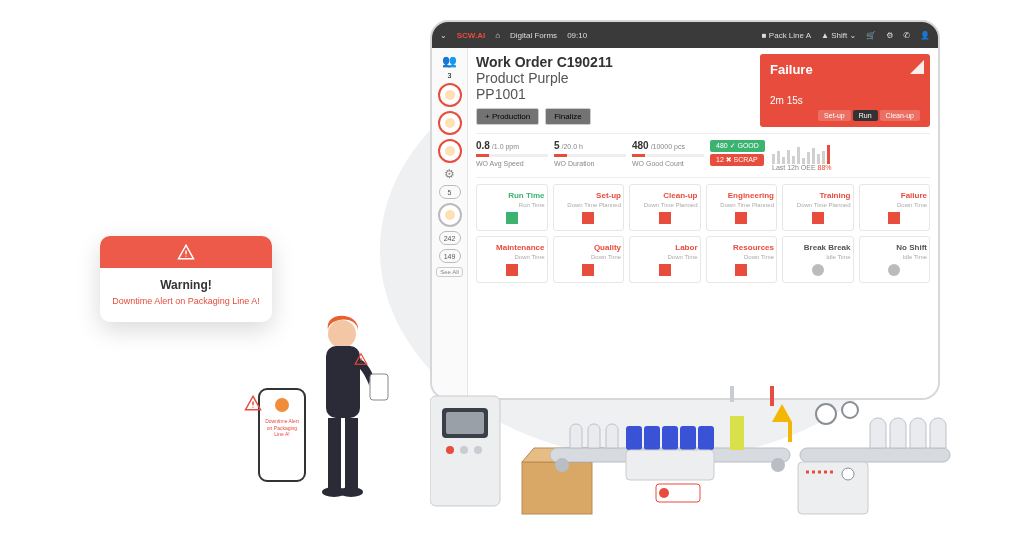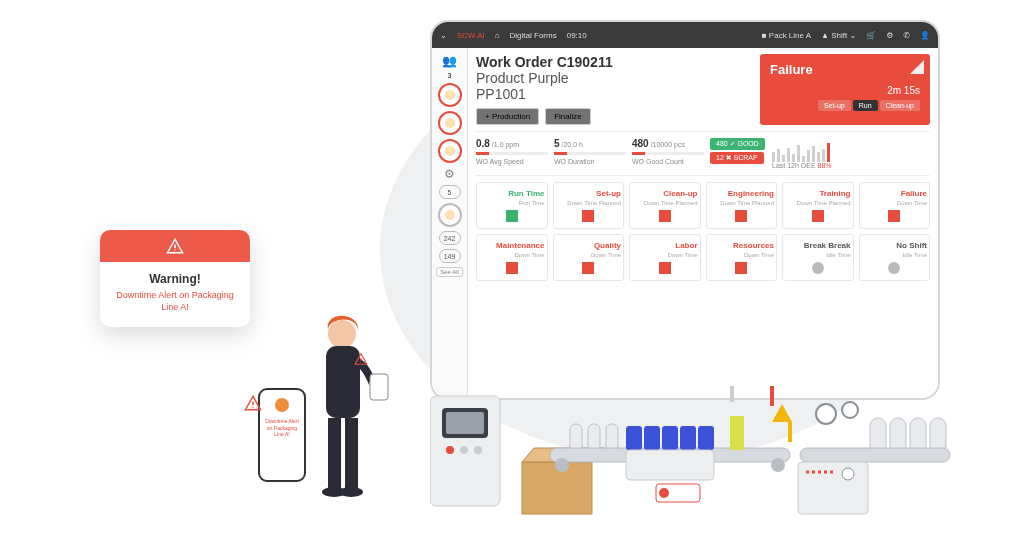--- a/index.html
+++ b/index.html
@@ -1,39 +1,39 @@
 <!DOCTYPE html>
 <html><head>
 <meta charset="utf-8">
 <style>
 *{box-sizing:border-box;margin:0;padding:0;font-family:Arial,Helvetica,sans-serif}
 body{width:1024px;height:536px;background:#fff;position:relative;overflow:hidden}
 .blob{position:absolute;width:560px;height:420px;background:#eef0f2;border-radius:50%;left:380px;top:40px;z-index:0}
 
 .tablet{position:absolute;left:430px;top:20px;width:510px;height:380px;border-radius:18px;background:#f5f5f5;border:2px solid #d6d7d9;z-index:2;display:flex;flex-direction:column;overflow:hidden}
 .topbar{height:26px;background:#3a3a3a;color:#ddd;display:flex;align-items:center;font-size:8px;padding:0 8px;gap:10px}
-.topbar .logo{color:#e84c3d;font-weight:normal}
+.topbar .logo{color:#e84c3d;font-weight:bold}
 .topbar .sp{flex:1}
 .topbar .itm{white-space:nowrap;cursor:pointer}
 .body-row{display:flex;flex:1;min-height:0}
 .sidecol{width:36px;background:#fafafa;border-right:1px solid #e5e5e5;display:flex;flex-direction:column;align-items:center;padding:6px 0;gap:4px;font-size:7px}
 .av{width:24px;height:24px;border-radius:50%;border:2px solid #e84c3d;background:#fff;position:relative}
 .av::after{content:"";position:absolute;inset:5px;border-radius:50%;background:#ffe0b2}
 .badge{width:22px;height:14px;border-radius:7px;border:1px solid #bbb;display:flex;align-items:center;justify-content:center;font-size:7px;color:#555}
 .seeall{font-size:6px;color:#888;border:1px solid #ccc;border-radius:3px;padding:1px 3px;cursor:pointer}
 .main{flex:1;padding:6px 8px;display:flex;flex-direction:column;gap:6px;overflow:hidden;background:#fff}
 .hdr{display:flex;gap:6px}
 .wo{flex:1}
 .wo h1{font-size:14px;font-weight:bold;color:#333}
 .wo .sub{font-size:14px;color:#555}
 .wo .btns{margin-top:6px;display:flex;gap:6px}
 .wo .btns button{font-size:8px;padding:3px 8px;border:1px solid #ccc;background:#737373;border-radius:2px;cursor:pointer}
 .fail{width:170px;background:#e84c3d;color:#fff;border-radius:3px;padding:8px 10px 6px;position:relative;display:flex;flex-direction:column}
 .fail .t{font-size:13px;font-weight:bold}
-.fail .tm{font-size:10px;margin-top:8px;text-align:right}
+.fail .tm{font-size:10px;margin-top:18px;}
 .fail .tabs{display:flex;gap:2px;margin-top:4px;justify-content:flex-end}
 .fail .tabs span{font-size:7px;padding:2px 6px;background:rgba(255,255,255,.2);border-radius:2px;cursor:pointer}
 .fail .tabs .on{background:#333;color:#fff}
 .fail .edit{position:absolute;right:6px;top:6px;width:14px;height:14px;background:#fff;clip-path:polygon(100% 0,0 100%,100% 100%);opacity:.9}
 .kpis{display:flex;gap:6px;border-top:1px solid #eee;border-bottom:1px solid #eee;padding:6px 0;align-items:flex-start}
 .kpi{flex:0 0 auto;width:72px;font-size:7px;color:#888}
 .kpi b{color:#333;font-size:10px}
 .kpi .bar{height:3px;background:#eee;margin:3px 0;position:relative}
 .kpi .bar::after{content:"";position:absolute;left:0;top:0;bottom:0;width:18%;background:#e84c3d}
 .pill{font-size:7px;padding:2px 6px;border-radius:2px;color:#fff;display:inline-block;margin-bottom:2px}
@@ -44,21 +44,21 @@
 .card{border:1px solid #e6e6e6;border-radius:3px;padding:6px 2px;text-align:right;cursor:pointer}
 .card .nm{font-size:8px;font-weight:bold;margin-bottom:2px}
 .card .st{font-size:6px;color:#aaa}
 .card.green .nm{color:#3cb371}
 .card.red .nm{color:#e84c3d}
 .card .ic{width:12px;height:12px;margin:4px auto 0;background:#e84c3d}
 .card.green .ic{background:#3cb371}
 .card.grey .ic{background:#bbb;border-radius:50%}
 .card.grey .nm{color:#555}
 
-.warn{position:absolute;left:100px;top:230px;width:150px;background:#fff;border-radius:10px;box-shadow:0 8px 24px rgba(0,0,0,.15);z-index:3;overflow:hidden}
+.warn{position:absolute;left:100px;top:236px;width:172px;background:#fff;border-radius:10px;box-shadow:0 8px 24px rgba(0,0,0,.15);z-index:3;overflow:hidden}
 .warn .bar{height:32px;background:#ed5a4a;display:flex;align-items:center;justify-content:center}
 .warn .bar svg{width:18px;height:18px}
 .warn .txt{padding:10px 12px 14px;text-align:center}
 .warn .txt h3{font-size:12px;color:#333;margin-bottom:4px}
 .warn .txt p{font-size:9px;color:#e84c3d;line-height:1.3}
 
 .phone{position:absolute;left:258px;top:388px;width:48px;height:94px;border:2px solid #333;border-radius:9px;background:#fff;z-index:4;padding:8px 4px;text-align:center}
 .phone .plogo{width:14px;height:14px;border-radius:50%;background:#f08c3a;margin:0 auto 6px}
 .phone p{font-size:5px;color:#e84c3d;line-height:1.3}
 .alert-ic{position:absolute;left:244px;top:394px;z-index:5}

